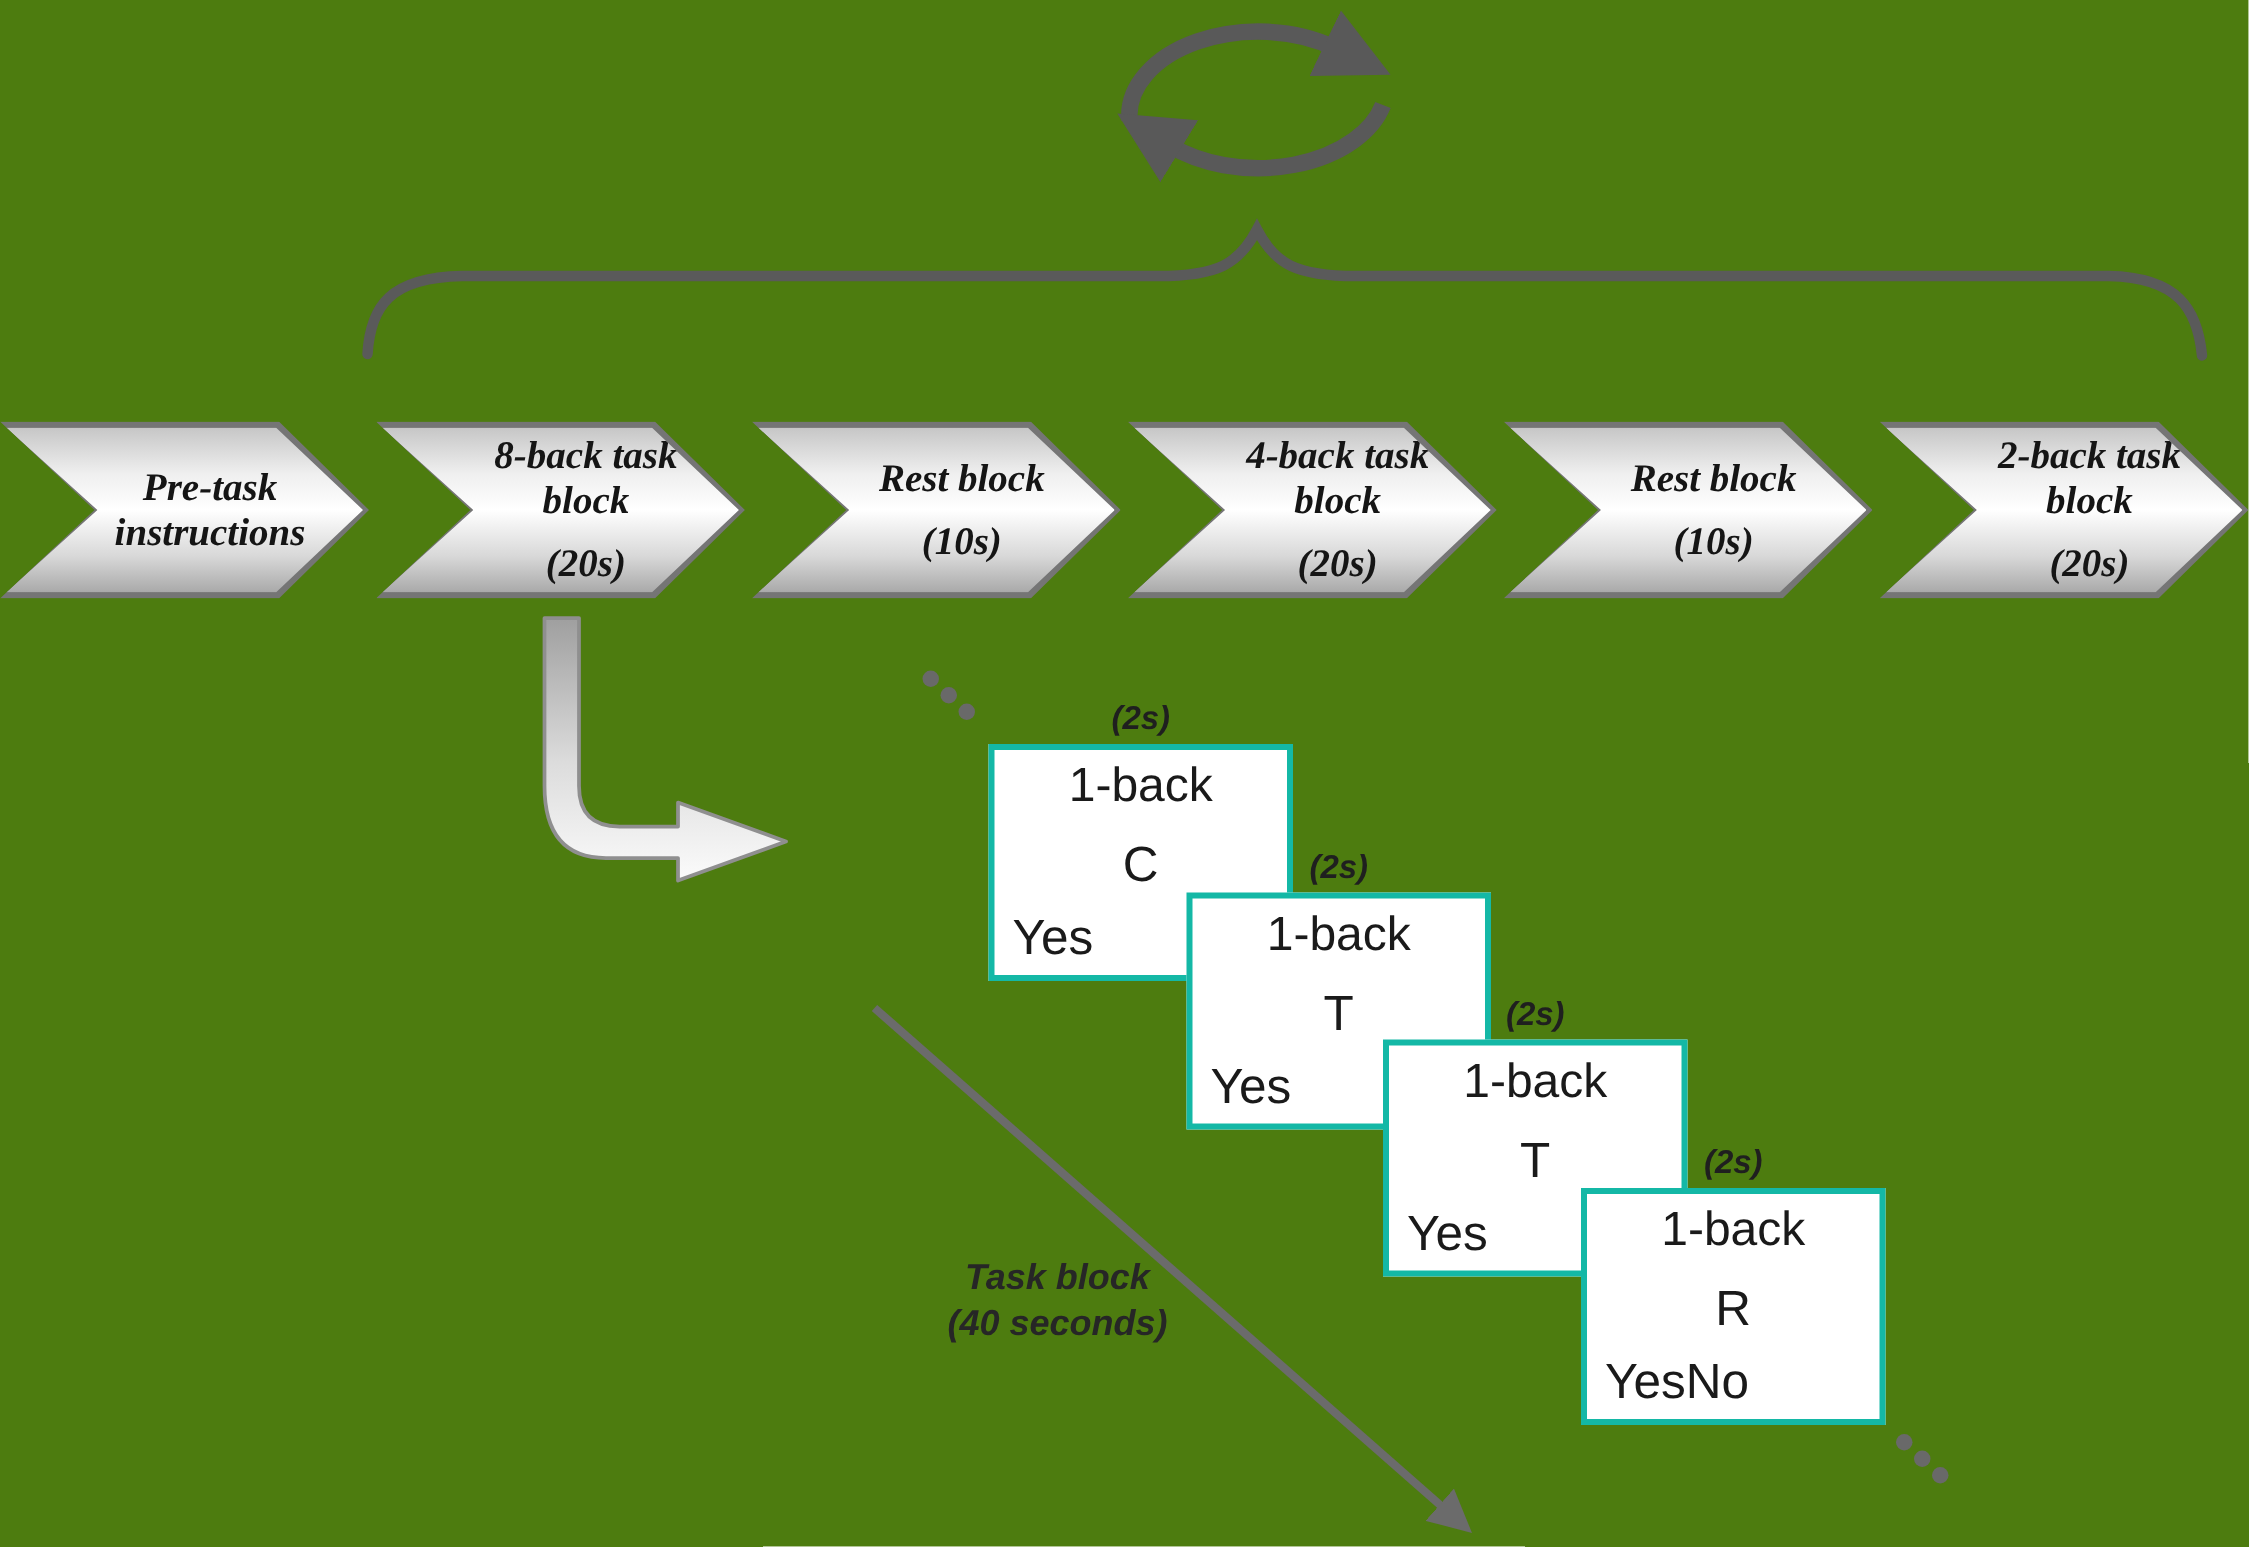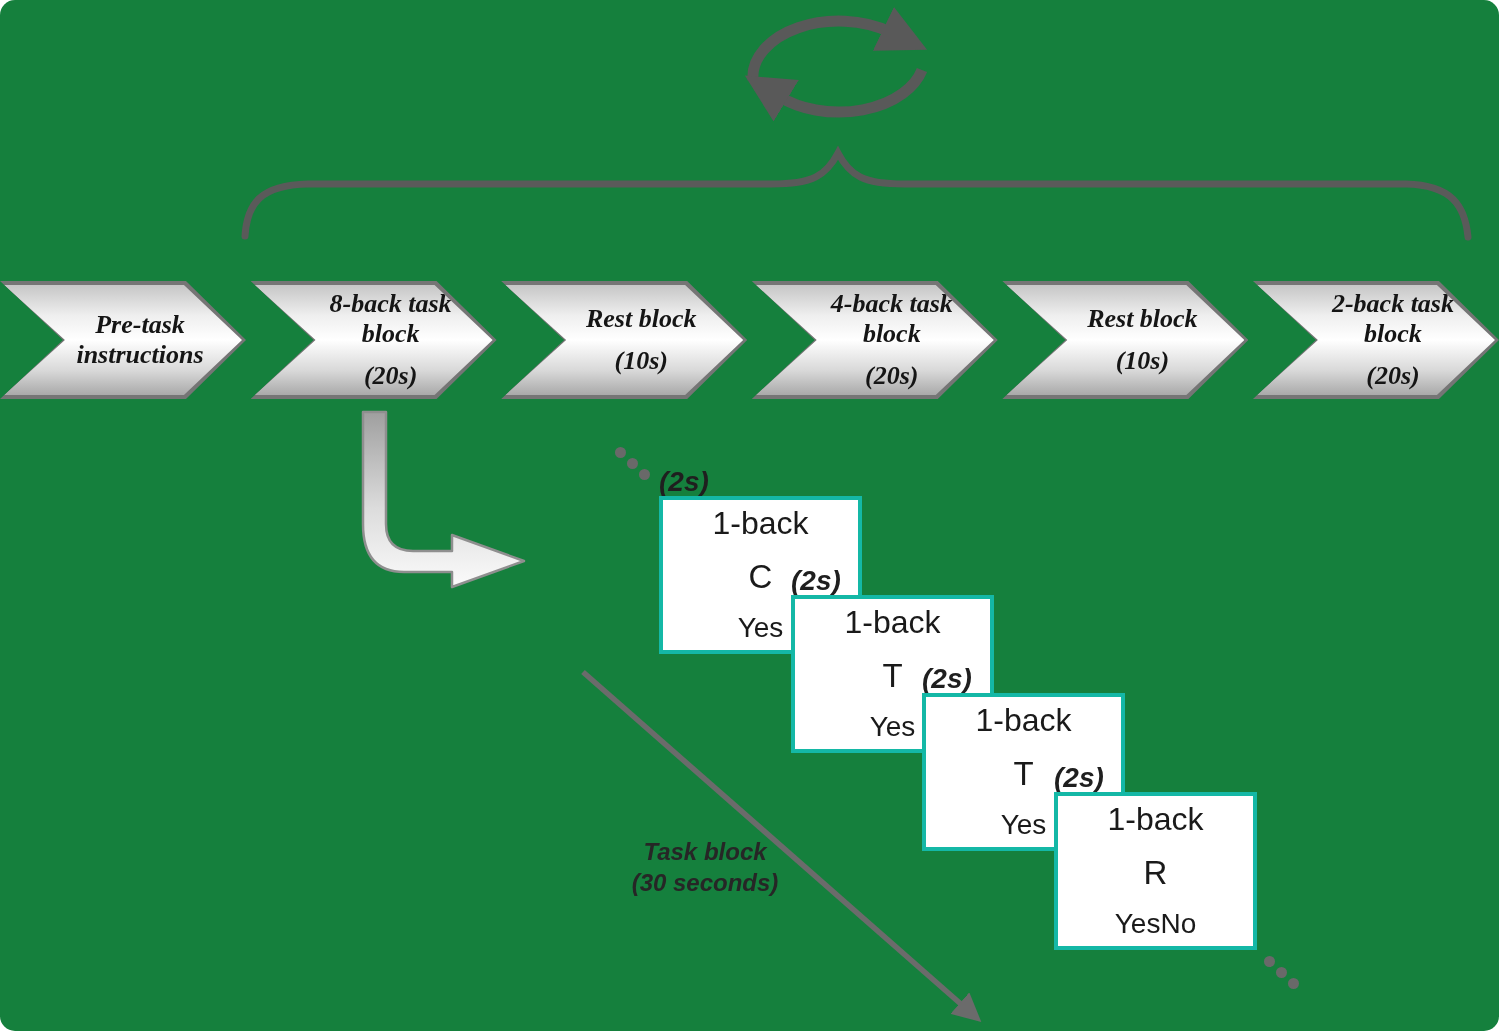--- a/index.html
+++ b/index.html
@@ -1,22 +1,21 @@
 <!DOCTYPE html>
 <html><head>
 <meta charset="utf-8">
 <style>
   html,body{margin:0;padding:0;background:#ffffff;}
   .stage{
     position:relative;
     width:1499px;height:1031px;
     overflow:hidden;
     font-family:"Liberation Sans", sans-serif;
-    background:#15803d;
-    border-radius:15px;
+    background:#4d7c0f;
   }
   svg.bg{position:absolute;left:0;top:0;width:1499px;height:1031px;}
 
   
   .timeline{
     position:absolute;left:0;top:281px;width:1499px;height:118px;
     display:flex;justify-content:space-between;
   }
   .chevron{
     position:relative;width:246px;height:118px;flex:0 0 auto;
@@ -40,37 +39,37 @@
   .block-duration{font-size:26px;margin-top:13px;}
   .block-duration:empty{display:none;}
 
   
   .trial{position:absolute;width:203px;}
   .trial-1{left:659px;top:466px;}
   .trial-2{left:791px;top:565px;}
   .trial-3{left:922px;top:663px;}
   .trial-4{left:1054px;top:762px;}
   .trial-duration{
-    height:30px;text-align:left;
-    font-style:italic;font-weight:bold;font-size:28px;color:#1f1f1f;
+    height:30px;text-align:center;
+    font-style:italic;font-weight:bold;font-size:22px;color:#1f1f1f;
   }
   .card{
     position:relative;box-sizing:border-box;
     width:203px;height:158px;
     background:#ffffff;border:4px solid #14b8a6;
   }
   .card-task{margin-top:5px;text-align:center;font-size:32px;color:#1a1a1a;}
   .card-stimulus{
     position:absolute;left:0;right:0;top:50%;transform:translateY(-46%);
     text-align:center;font-size:33px;color:#1a1a1a;
   }
   .card-options{
     position:absolute;left:12px;right:12px;bottom:6px;
-    display:flex;justify-content:center;
-    font-size:28px;color:#1a1a1a;
+    display:flex;justify-content:flex-start;
+    font-size:33px;color:#1a1a1a;
   }
 
   
   .dots{position:absolute;width:40px;height:36px;}
   .dots span{position:absolute;width:11px;height:11px;border-radius:50%;background:#696969;}
   .dots span:nth-child(1){left:0;top:0;}
   .dots span:nth-child(2){left:12px;top:11px;}
   .dots span:nth-child(3){left:24px;top:22px;}
   .dots-start{left:615px;top:447px;}
   .dots-end{left:1264px;top:956px;}
@@ -231,15 +230,15 @@
     </div>
   </div>
 
   <div class="dots dots-end">
     <span></span>
       <span></span>
       <span></span>
   </div>
 
   <div class="task-annotation">Task block
-(30 seconds)</div>
+(40 seconds)</div>
 
 </div>
 
 </body></html>

